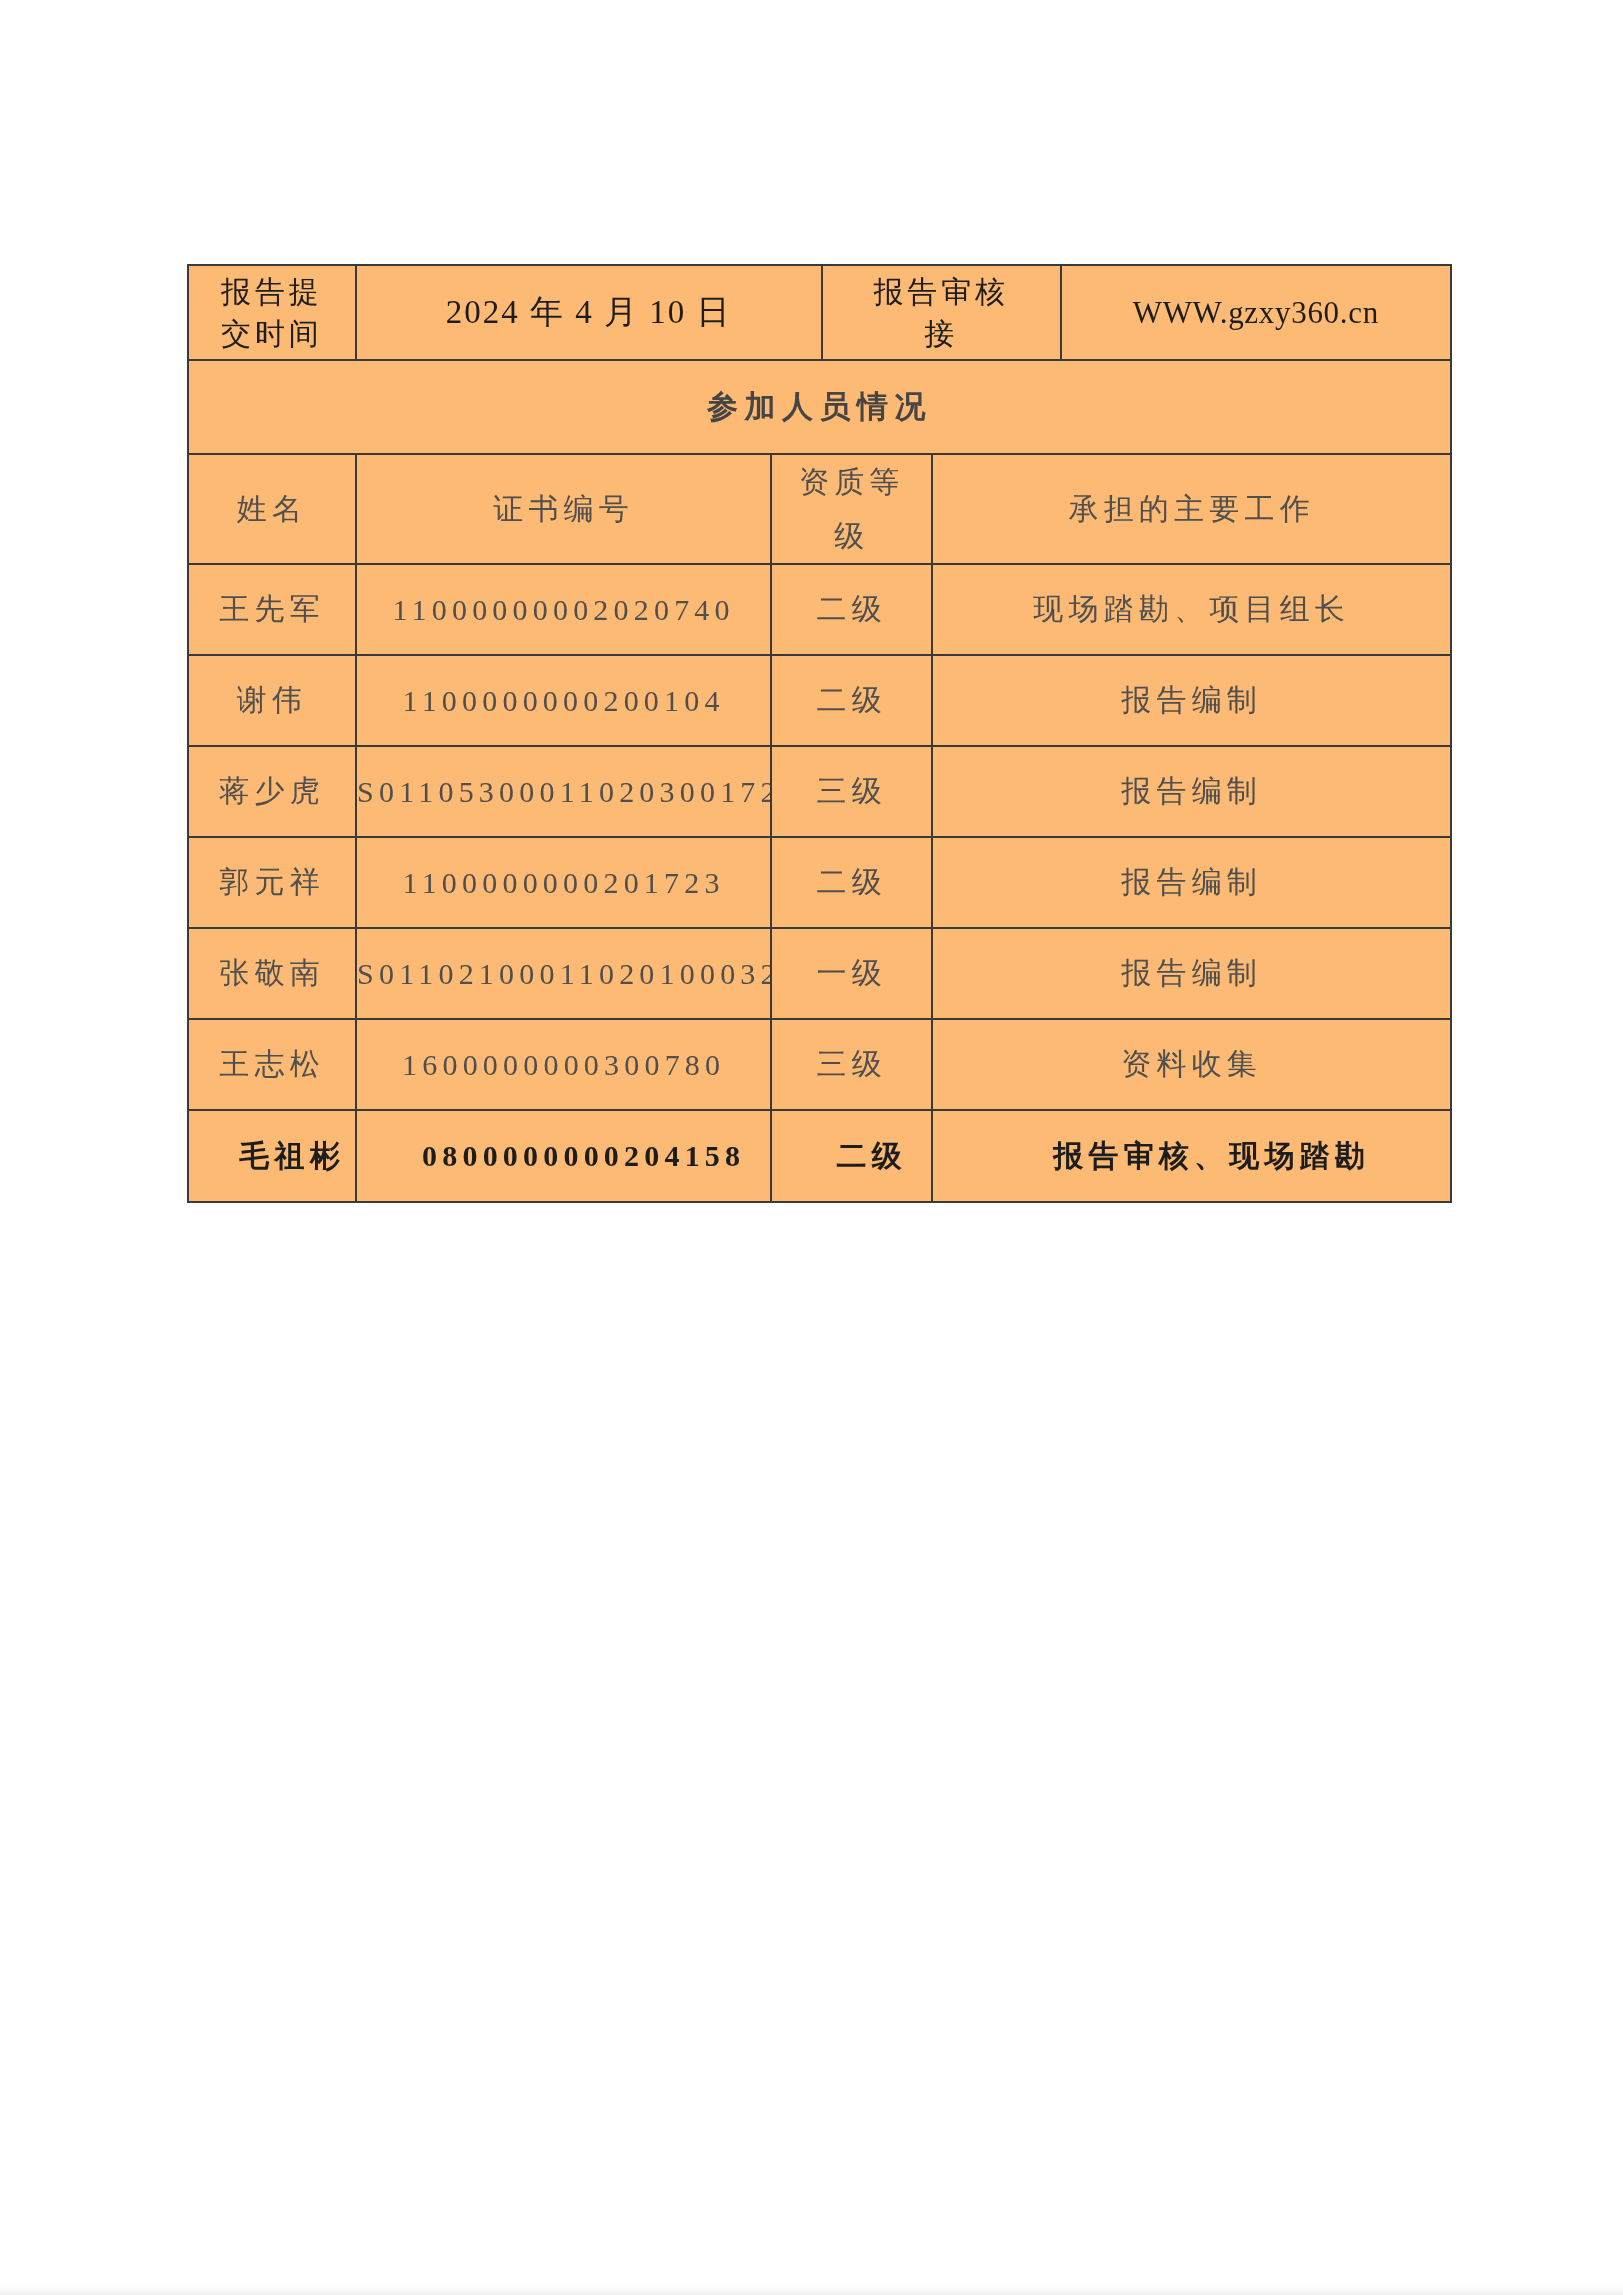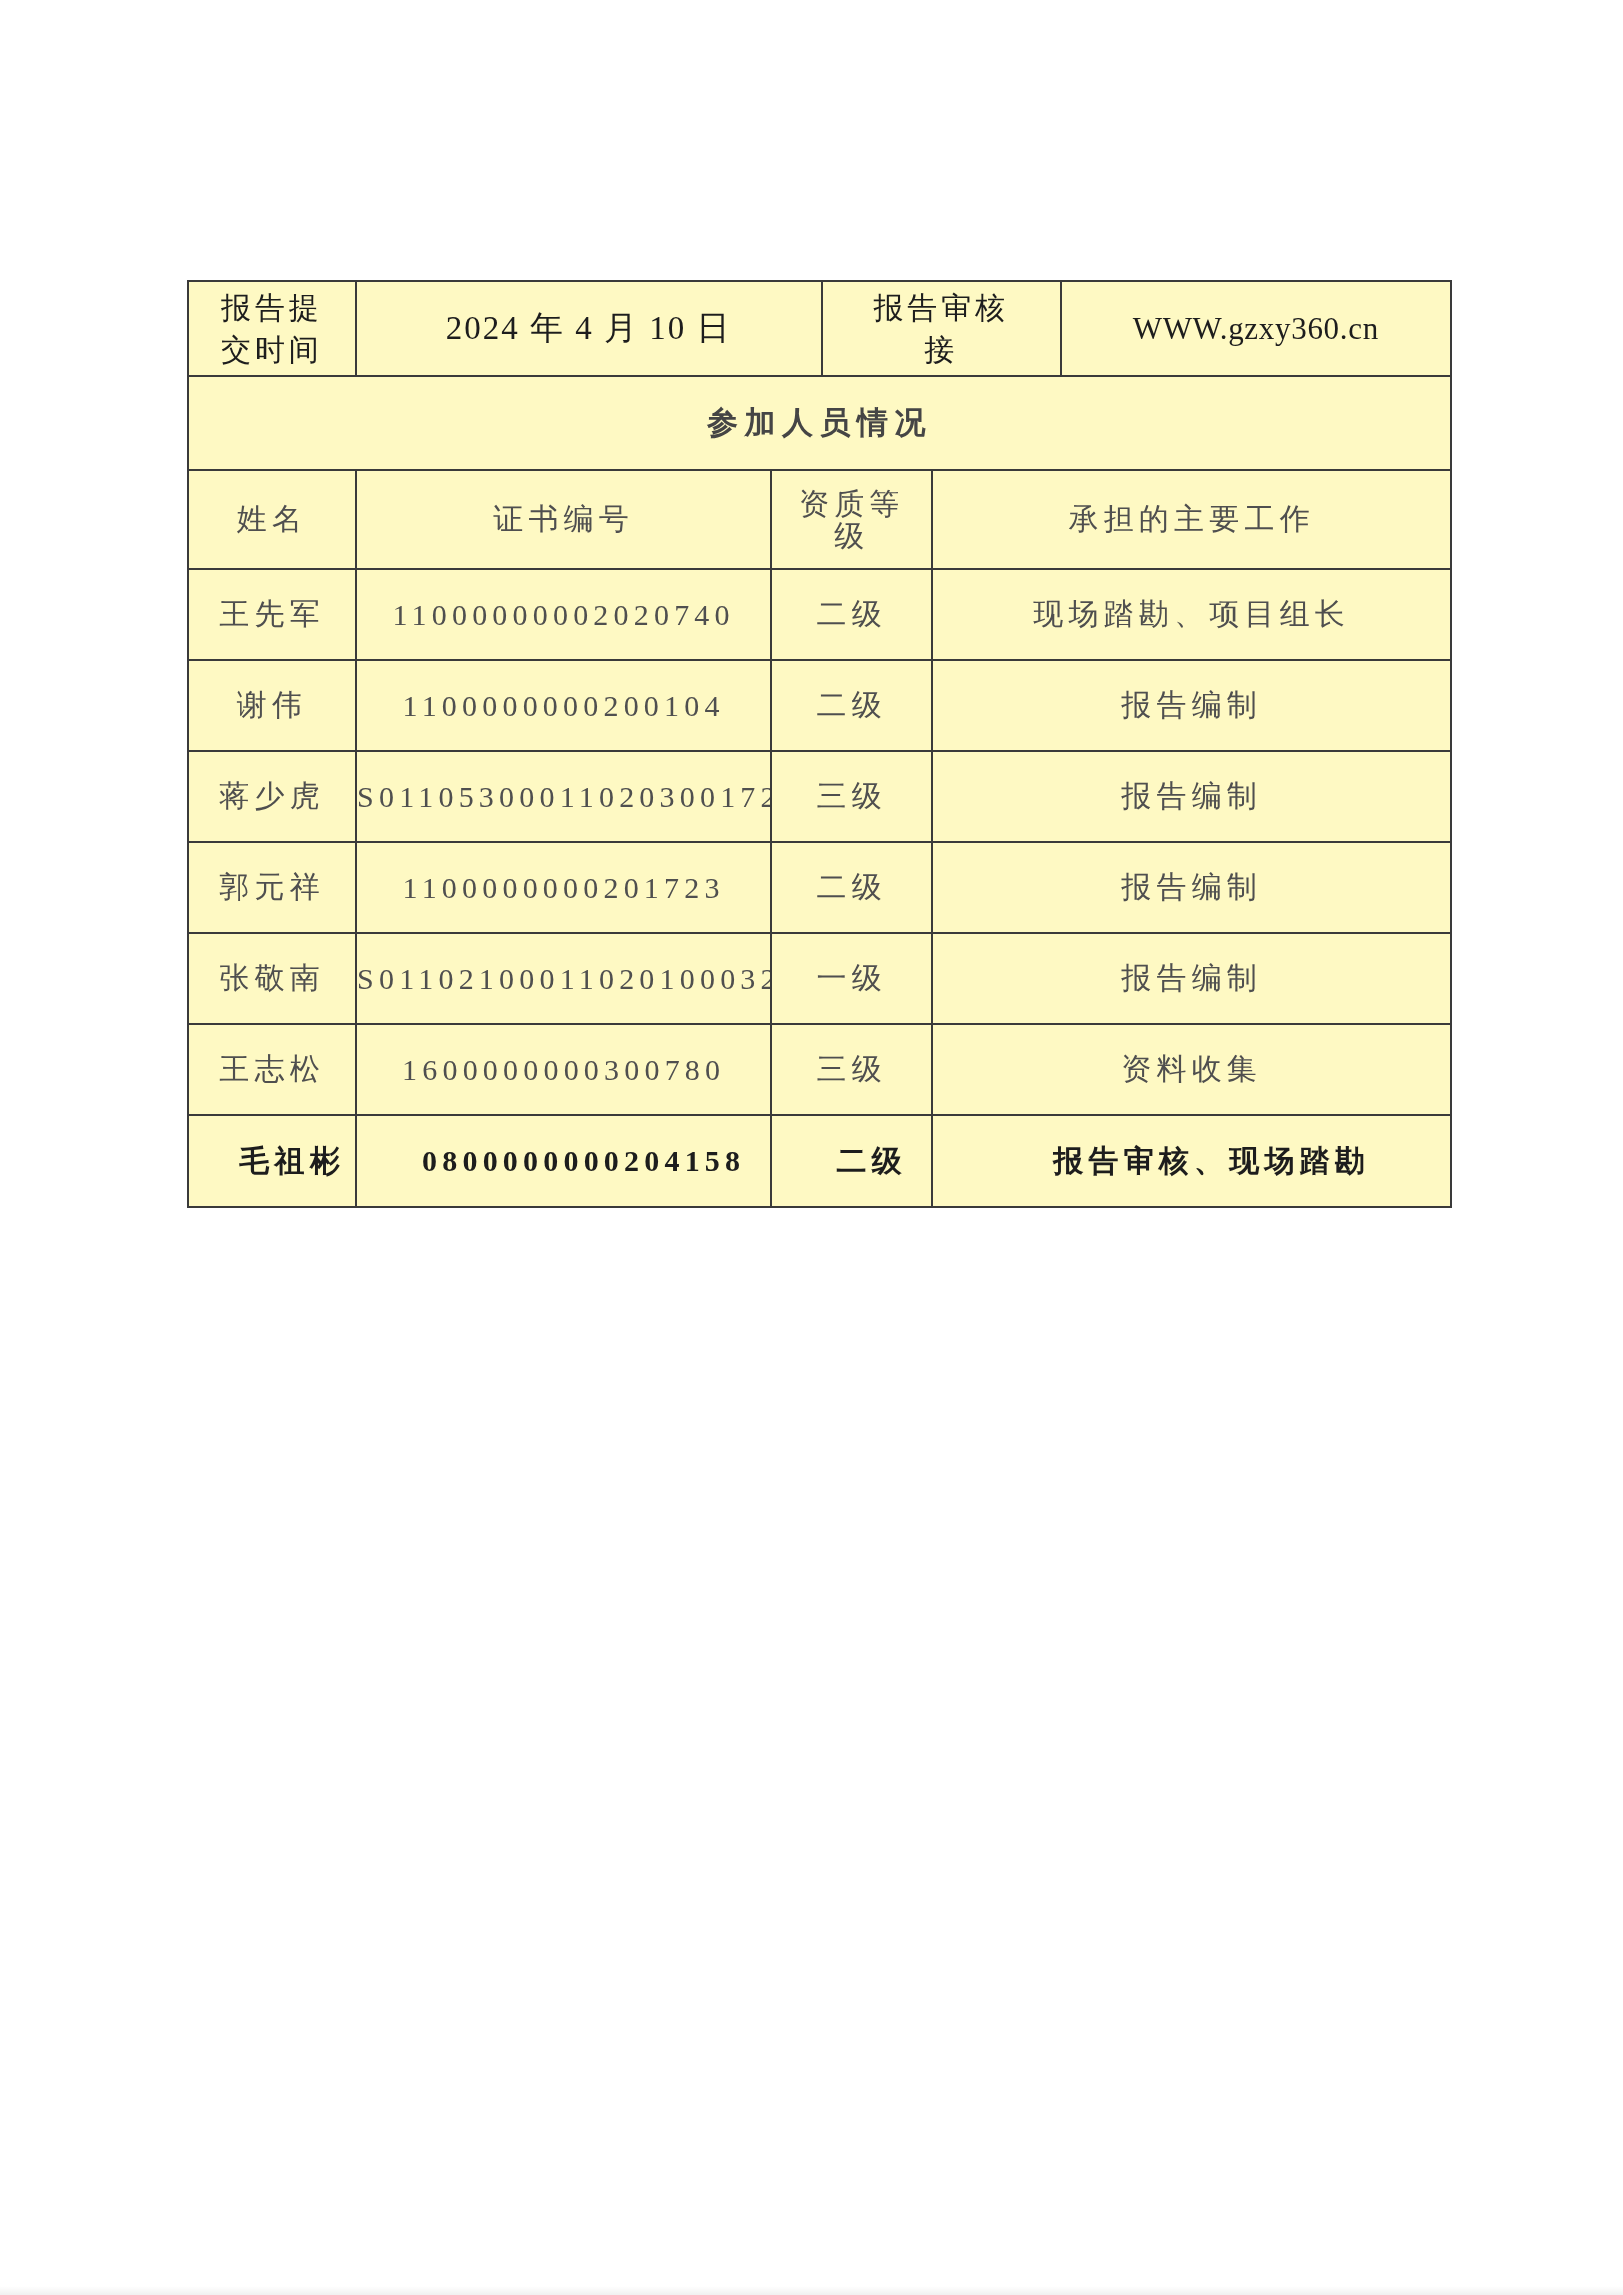--- a/index.html
+++ b/index.html
@@ -21,24 +21,24 @@
     overflow:hidden;
   }
   
   .scan-shadow{
     position:absolute;left:0;bottom:0;width:100%;height:9.2px;
     background:linear-gradient(to bottom,rgba(0,0,0,0),rgba(0,0,0,0.06));
   }
   .doc-table{
     position:absolute;
     left:187px;
-    top:280px;
+    top:264px;
     width:1265px;
     border:2px solid var(--line);
-    background:#fef9c3;
+    background:#fdba74;
     color:var(--text-gray);
   }
   
   .info-row{
     display:grid;
     grid-template-columns:257fr 714fr 366fr 595fr;
     height:95px;
     border-bottom:2px solid var(--line);
   }
   .info-row .cell{
@@ -79,21 +79,21 @@
     font-weight:normal;
     color:var(--text-gray);
     overflow:hidden;
   }
   table.personnel th{height:98px;font-size:30px;letter-spacing:5.2px;}
   table.personnel td{height:91px;font-size:30px;letter-spacing:5.2px;}
   table.personnel th:first-child,table.personnel td:first-child{border-left:none;}
   table.personnel th:last-child,table.personnel td:last-child{border-right:none;}
   table.personnel thead th{border-top:none;}
   table.personnel tr:last-child td{border-bottom:none;}
-  .wrap2{white-space:pre-line;line-height:32px;margin-top:8px;}
+  .wrap2{white-space:pre-line;line-height:54px;margin-top:8px;}
   td.num{font-size:29px;letter-spacing:1.3px;}
   td.num-long{font-size:26px;letter-spacing:0.7px;}
   tr.emphasis td{color:var(--text-dark);font-weight:bold;padding-left:40px;}
   tr.emphasis td.num{font-size:30px;}
 </style>
 </head>
 <body>
 
 <div class="page">
 

